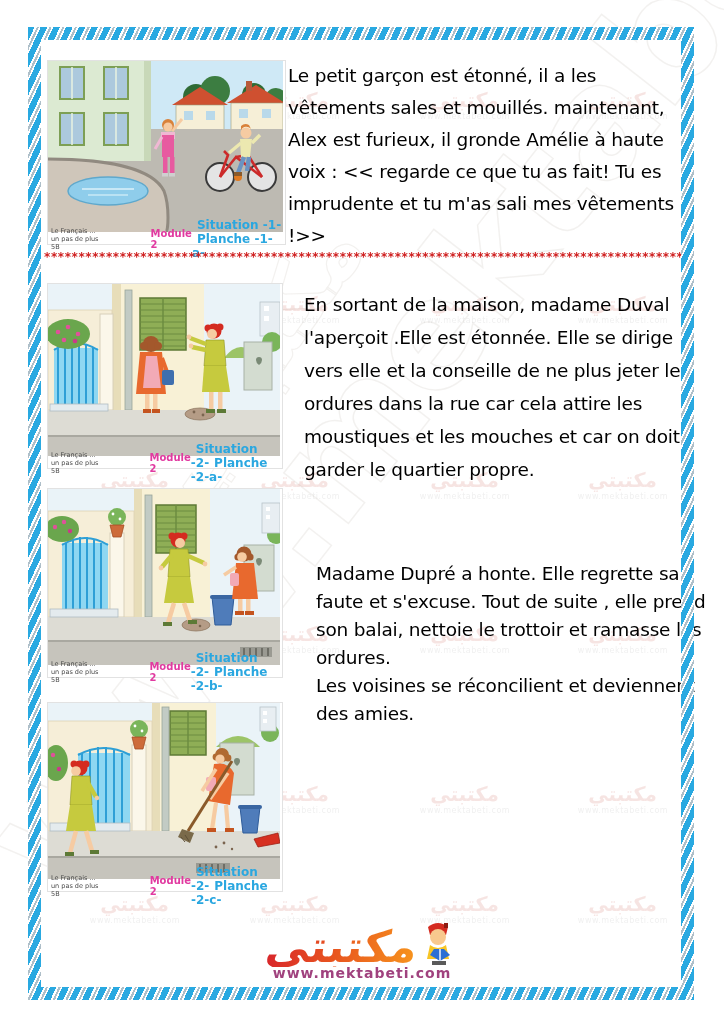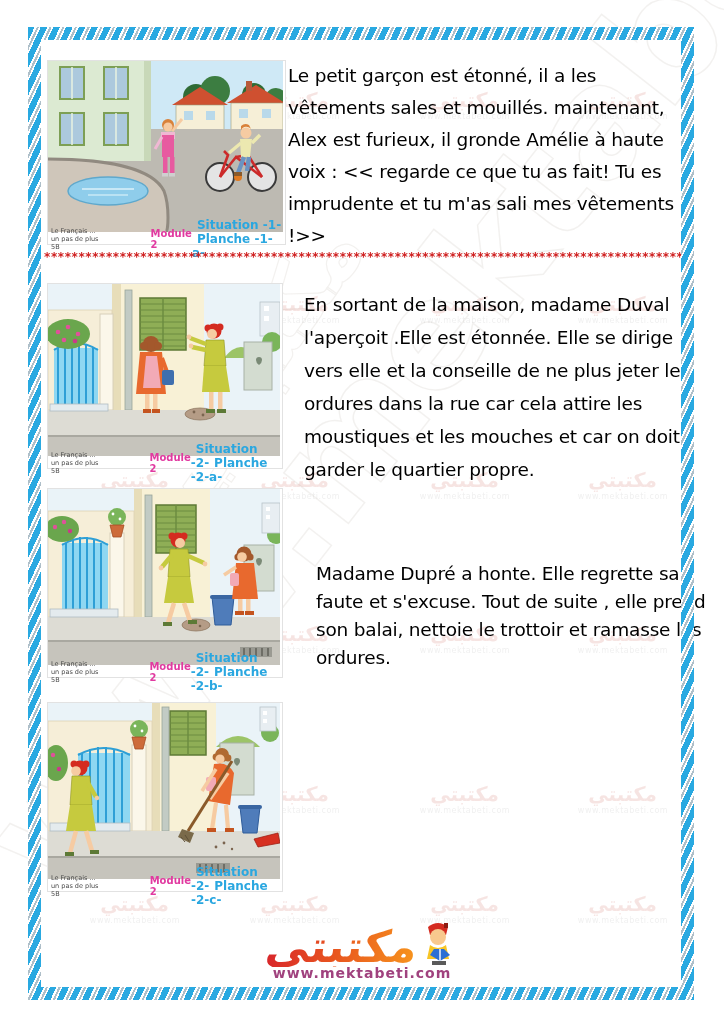--- a/index.html
+++ b/index.html
@@ -447,20 +447,21 @@
     </svg>
     <div class="fig-caption">
       <span class="cap-book">Le Français ... un pas de plus 5B</span>
       <span class="cap-module">Module 2</span>
       <span class="cap-right"><span>Situation -2-</span><span>Planche -2-b-</span></span>
     </div>
   </div>
 
   <div class="story" id="story3">
     <p>Madame Dupré a honte. Elle regrette sa faute et s'excuse. Tout de suite , elle prend son balai, nettoie le trottoir et ramasse les ordures.</p>
+    <p>Les voisines se réconcilient et deviennent des amies.</p>
   </div>
 
   <div class="figure" style="left:47px;top:702px;width:234px;">
     <svg width="232" height="176" viewBox="0 0 232 176">
       <rect width="232" height="176" fill="#eaf3f8"></rect>
 
       <rect x="104" y="0" width="64" height="128" fill="#f8f1d6"></rect>
       <rect x="104" y="0" width="8" height="128" fill="#e7ddb9"></rect>
       <rect x="122" y="8" width="36" height="44" fill="#8fae56" stroke="#5d7a36" stroke-width="1.5"></rect>
       <g stroke="#6d8c40" stroke-width="1">

